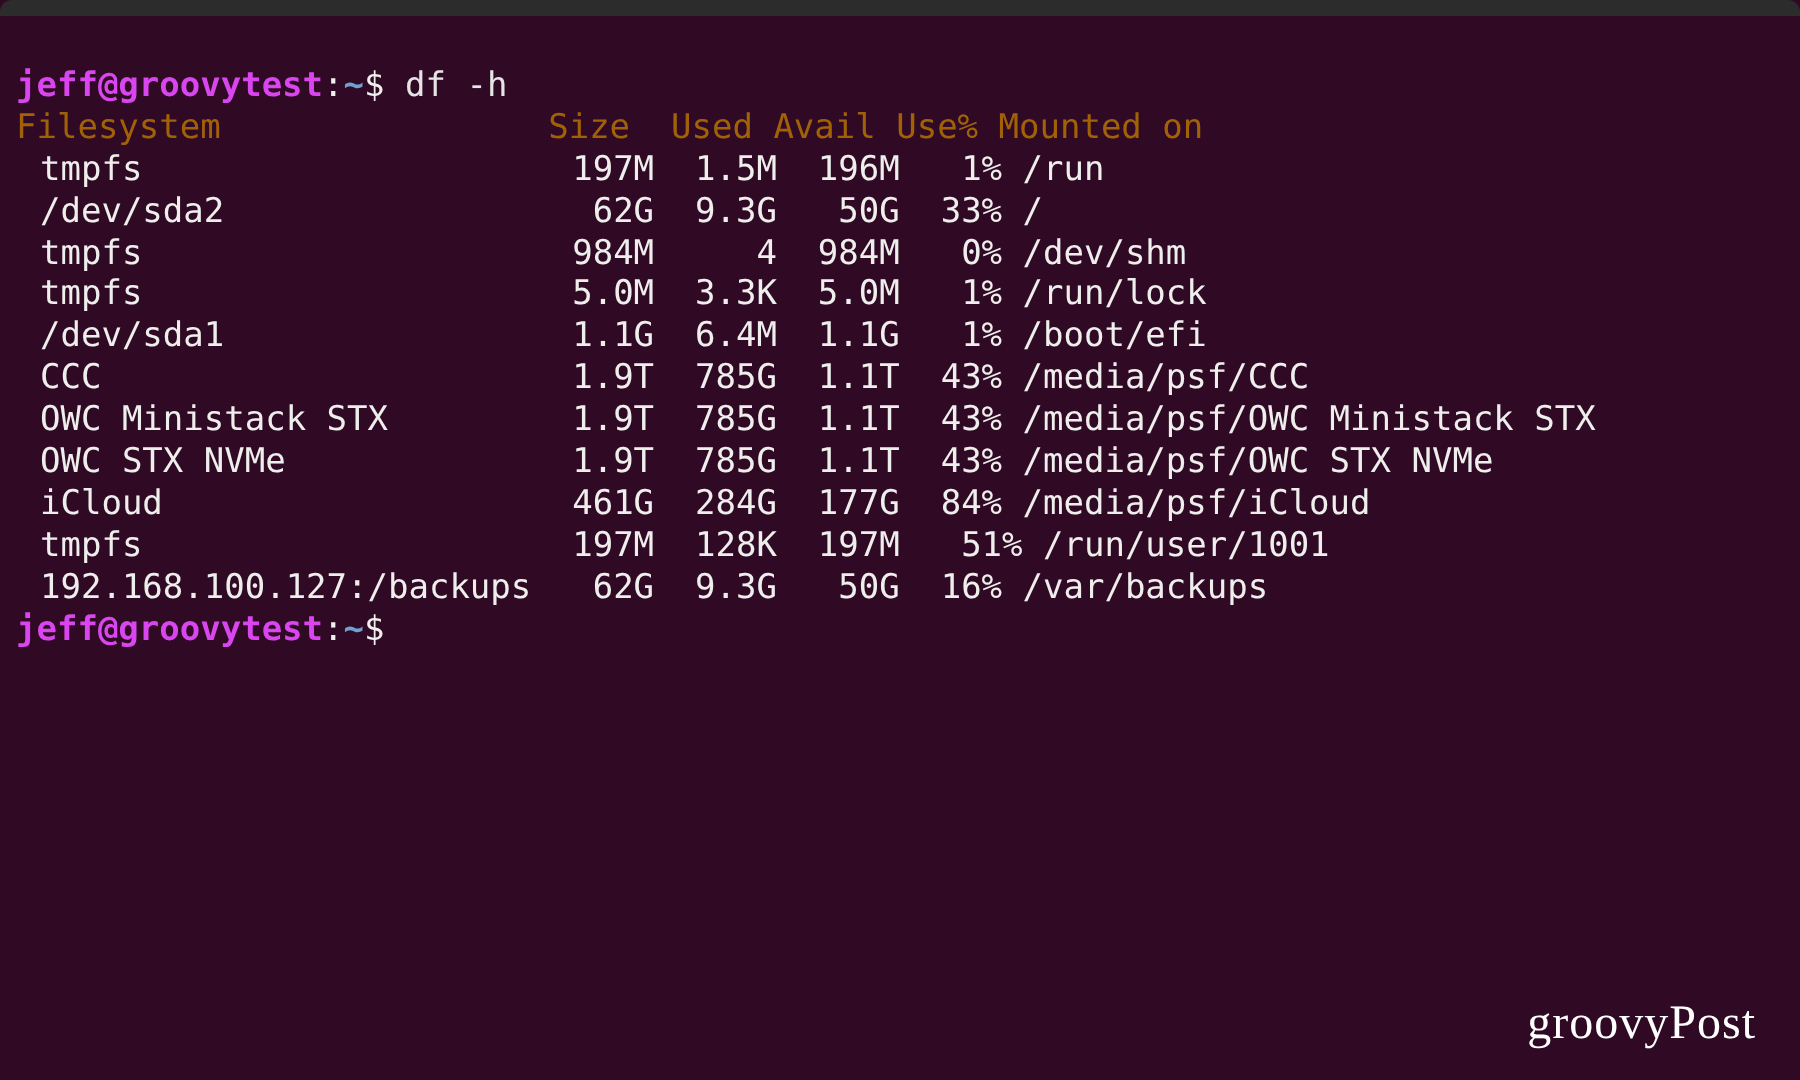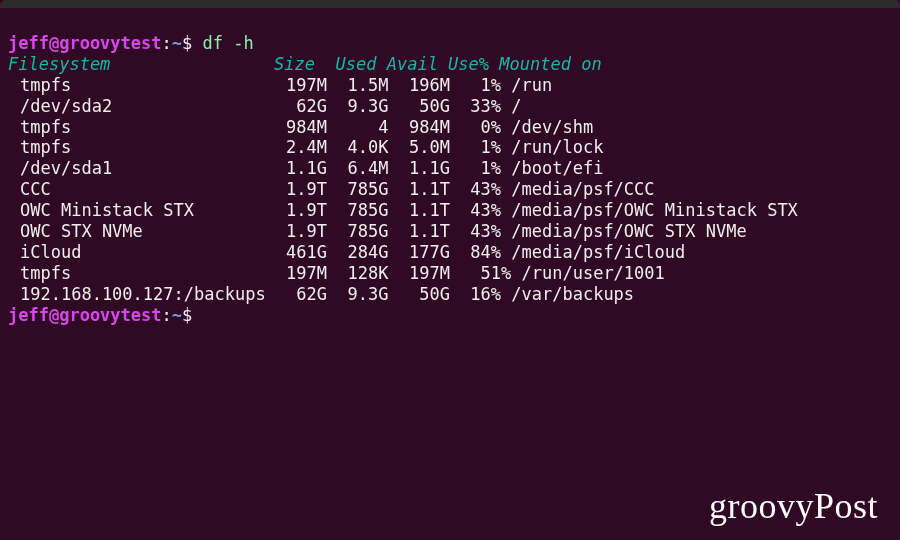--- a/index.html
+++ b/index.html
@@ -20,45 +20,45 @@
     border-top-right-radius:6px;
   }
   .term{
     padding:4px 8px 0 8px;
     white-space:pre;
   }
   .ps-user{color:#d946ef;font-weight:bold;}
   .ps-colon{color:#eeeeec;}
   .ps-path{color:#729fcf;font-weight:bold;}
   .ps-dollar{color:#eeeeec;}
-  .cmd{color:#86efac;}
-  .hdr{color:#14b8a6;font-style:italic;}
+  .cmd{color:#e5e5e5;}
+  .hdr{color:#a16207;}
   .row{color:#eeeeec;margin-left:12px;}
   .watermark{
     position:absolute;
     right:22px;
     bottom:12px;
     font-family:Georgia,"Times New Roman",serif;
-    font-size:36px;
+    font-size:24px;
     color:#ffffff;
     letter-spacing:0.5px;
   }
 </style>
 </head>
 <body>
 
 <div class="titlebar"></div>
 
 <div class="term">
 <span class="ps-user" id="uh1">jeff@groovytest</span><span class="ps-colon">:</span><span class="ps-path">~</span><span class="ps-dollar">$</span><span class="cmd" id="cmd1"> df -h</span>
 <span class="hdr" id="hdr">Filesystem                Size  Used Avail Use% Mounted on</span>
 <span id="rows"><span class="row">tmpfs                     197M  1.5M  196M   1% /run</span>
 <span class="row">/dev/sda2                  62G  9.3G   50G  33% /</span>
 <span class="row">tmpfs                     984M     4  984M   0% /dev/shm</span>
-<span class="row">tmpfs                     2.4M  4.0K  5.0M   1% /run/lock</span>
+<span class="row">tmpfs                     5.0M  3.3K  5.0M   1% /run/lock</span>
 <span class="row">/dev/sda1                 1.1G  6.4M  1.1G   1% /boot/efi</span>
 <span class="row">CCC                       1.9T  785G  1.1T  43% /media/psf/CCC</span>
 <span class="row">OWC Ministack STX         1.9T  785G  1.1T  43% /media/psf/OWC Ministack STX</span>
 <span class="row">OWC STX NVMe              1.9T  785G  1.1T  43% /media/psf/OWC STX NVMe</span>
 <span class="row">iCloud                    461G  284G  177G  84% /media/psf/iCloud</span>
 <span class="row">tmpfs                     197M  128K  197M   51% /run/user/1001</span>
 <span class="row">192.168.100.127:/backups   62G  9.3G   50G  16% /var/backups</span>
 </span><span class="ps-user" id="uh2">jeff@groovytest</span><span class="ps-colon">:</span><span class="ps-path">~</span><span class="ps-dollar">$</span><span> </span>
 </div>
 

